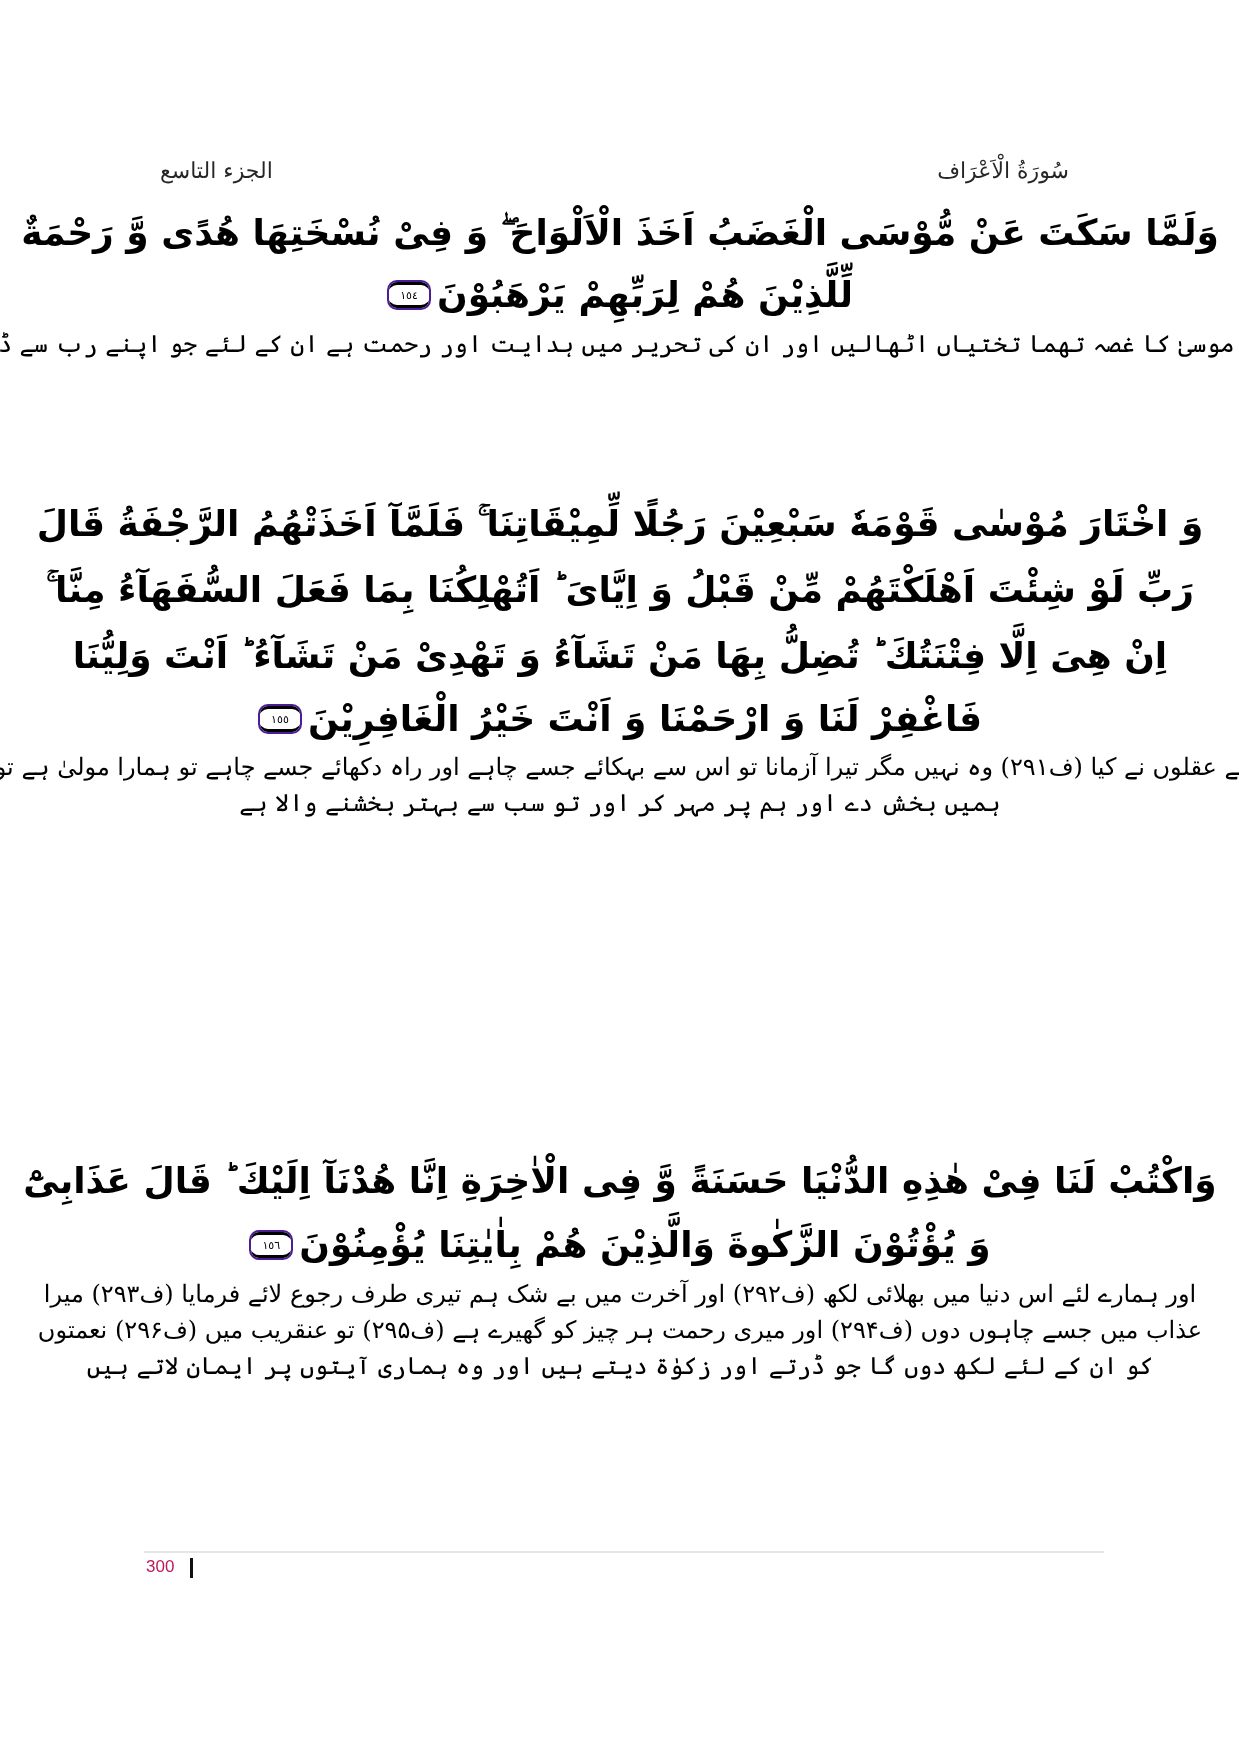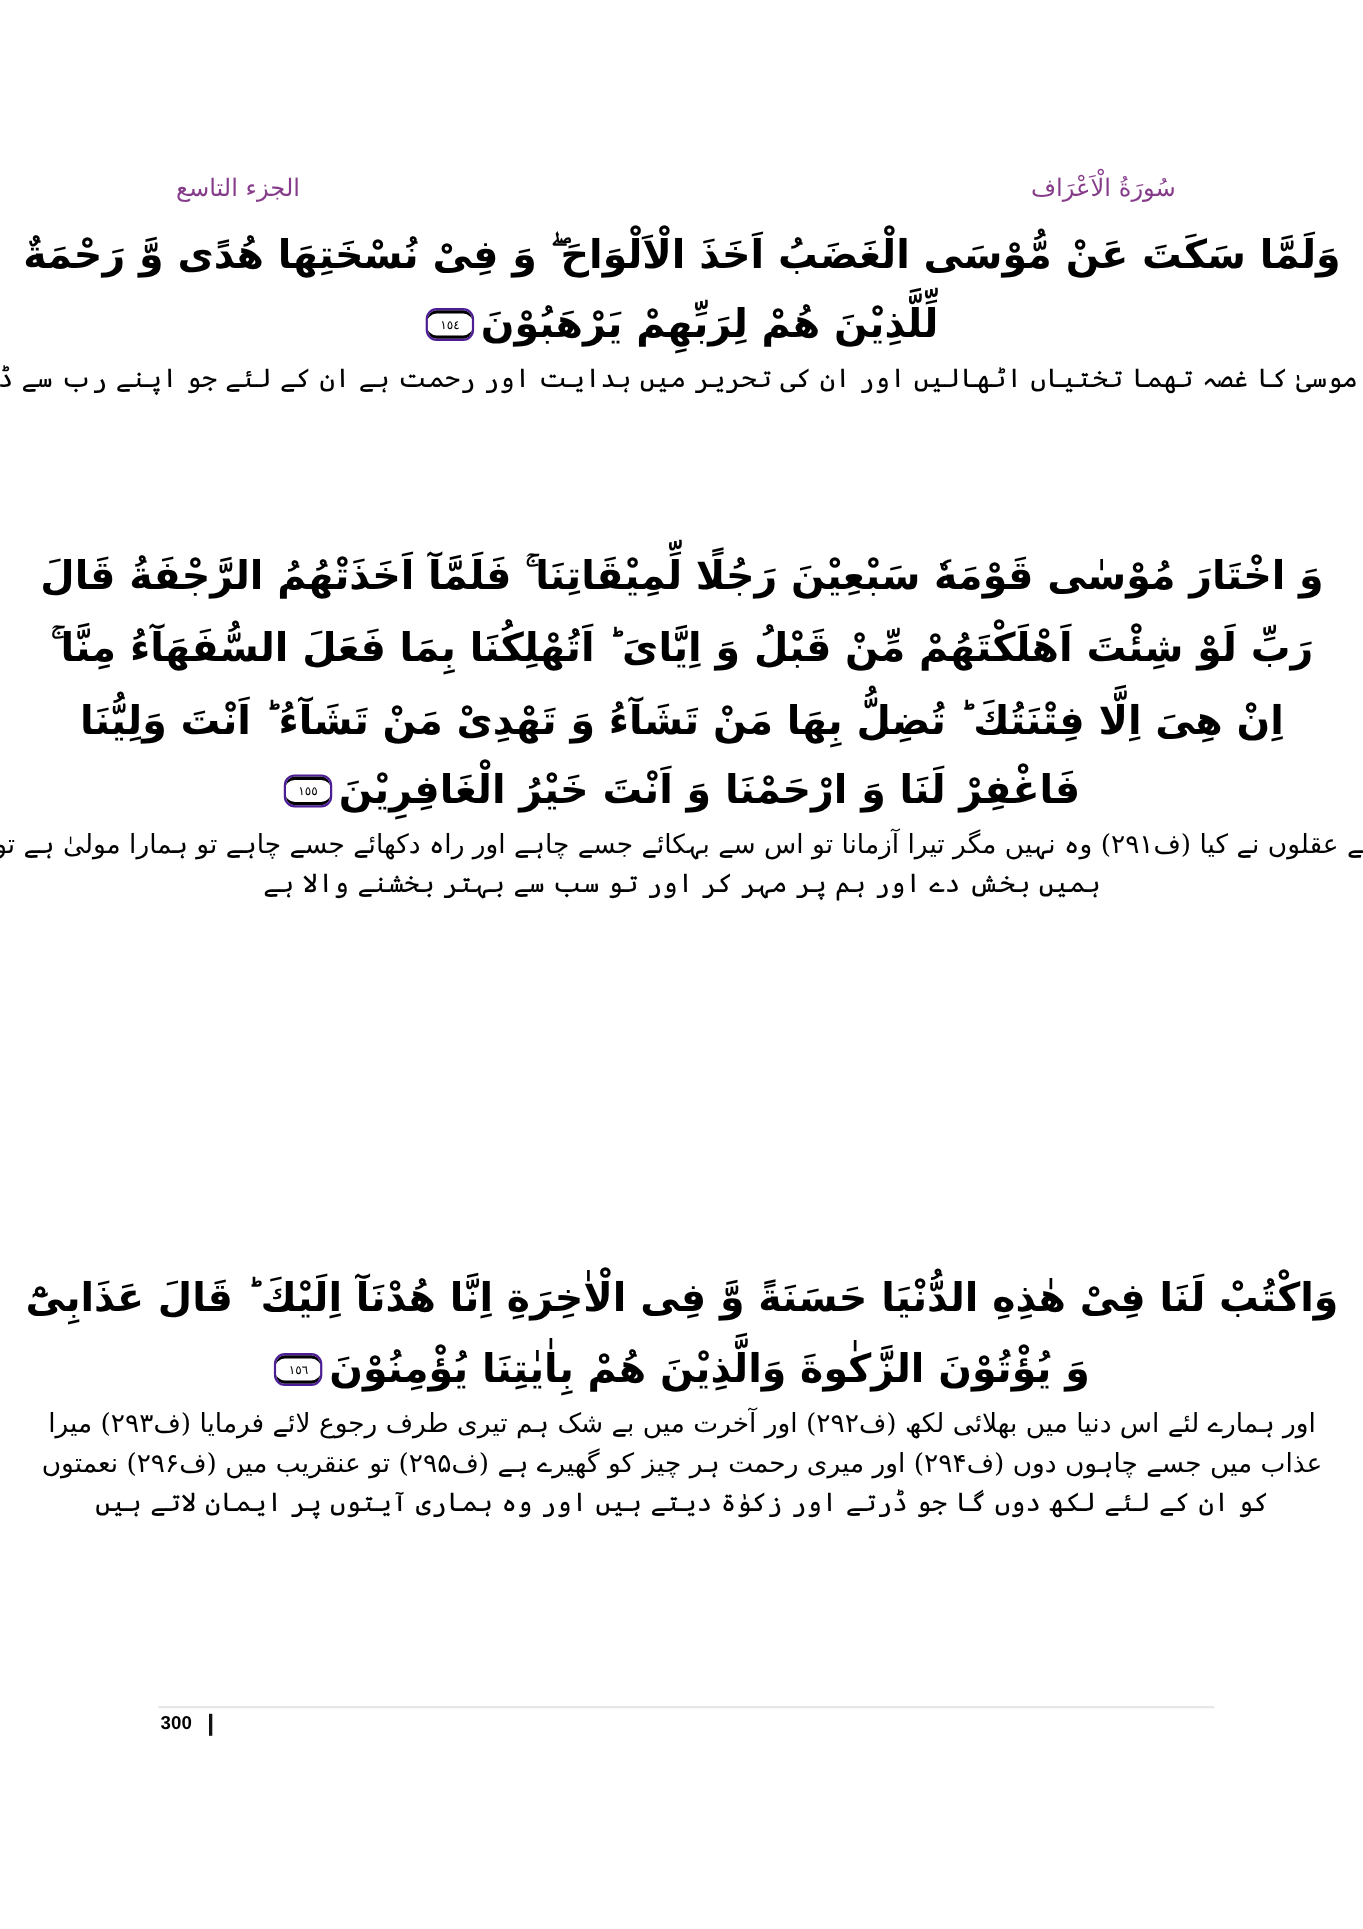--- a/index.html
+++ b/index.html
@@ -2,21 +2,21 @@
 <html><head>
 <meta charset="utf-8">
 <style>
   html, body { margin: 0; padding: 0; background: #ffffff; }
   body { width: 1239px; height: 1754px; position: relative; overflow: hidden;
          font-family: "DejaVu Sans", sans-serif; color: #000; }
   .page { position: absolute; left: 0; top: 0; width: 1239px; height: 1754px; background: #fff; }
 
   .header-left, .header-right {
     position: absolute; top: 158px; font-family: "DejaVu Serif", serif;
-    font-size: 22px; color: #701a75; direction: rtl; opacity: 0.85;
+    font-size: 22px; color: #000000; direction: rtl; opacity: 0.85;
     letter-spacing: -1px;
   }
   .header-left { left: 160px; }
   .header-right { right: 170px; }
 
   .block { position: absolute; left: 120px; width: 1000px; direction: rtl; text-align: center; }
 
   .arabic-line {
     font-family: "DejaVu Sans", sans-serif; font-weight: bold;
     font-size: 36px; line-height: 1; white-space: nowrap;
@@ -33,21 +33,21 @@
     border: 2px solid #4c1d95; border-radius: 10px;
     font-family: "DejaVu Sans", sans-serif; font-size: 11px; font-weight: normal;
     position: relative; background: #fff;
     box-shadow: inset 0 4px 0 -1px #000, inset 0 -4px 0 -1px #000;
   }
   .ayah-marker span { position: relative; z-index: 1; background:#fff; padding: 0 2px; }
 
   .footer-rule { position: absolute; left: 144px; top: 1551px; width: 960px; height: 2px; background: #e6e6e6; }
   .page-number {
     position: absolute; left: 146px; top: 1557px;
-    font-family: "Liberation Sans", sans-serif; font-weight: bold; font-size: 17px; color: #000000;
+    font-family: "Liberation Sans", sans-serif; font-weight: normal; font-size: 17px; color: #be185d;
   }
   .page-bar { position: absolute; left: 190px; top: 1558px; width: 3px; height: 20px; background: #111; }
 </style>
 </head>
 <body>
 
 <div class="page">
 
   <div class="header-right">سُورَةُ الْاَعْرَاف</div>
   <div class="header-left">الجزء التاسع</div>

